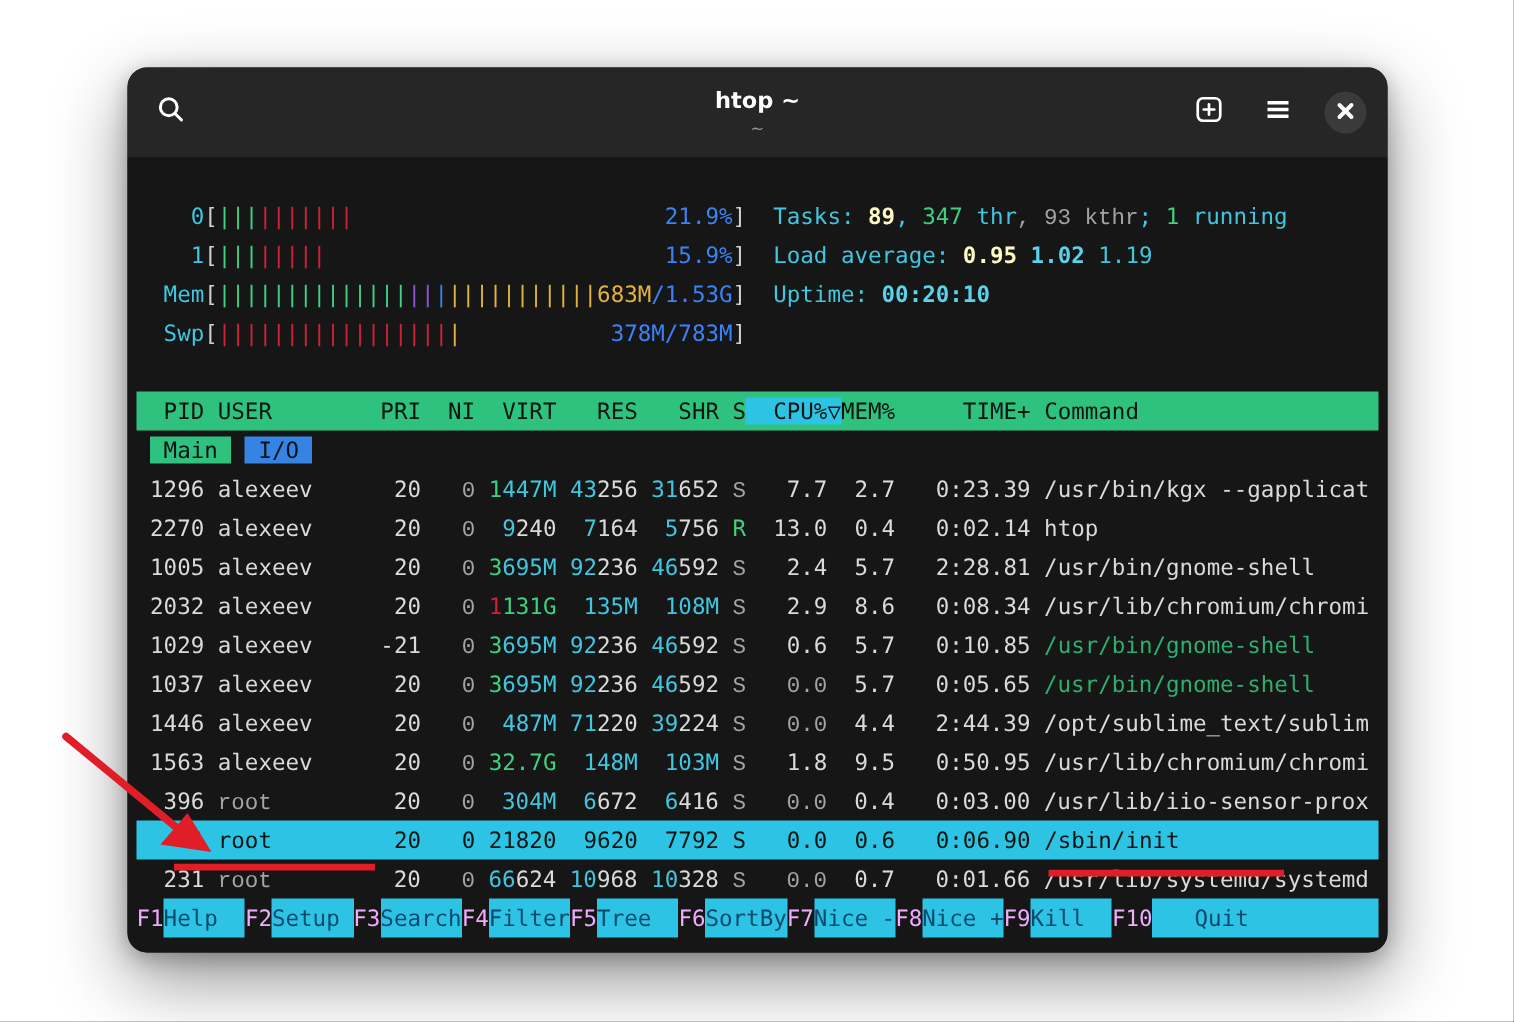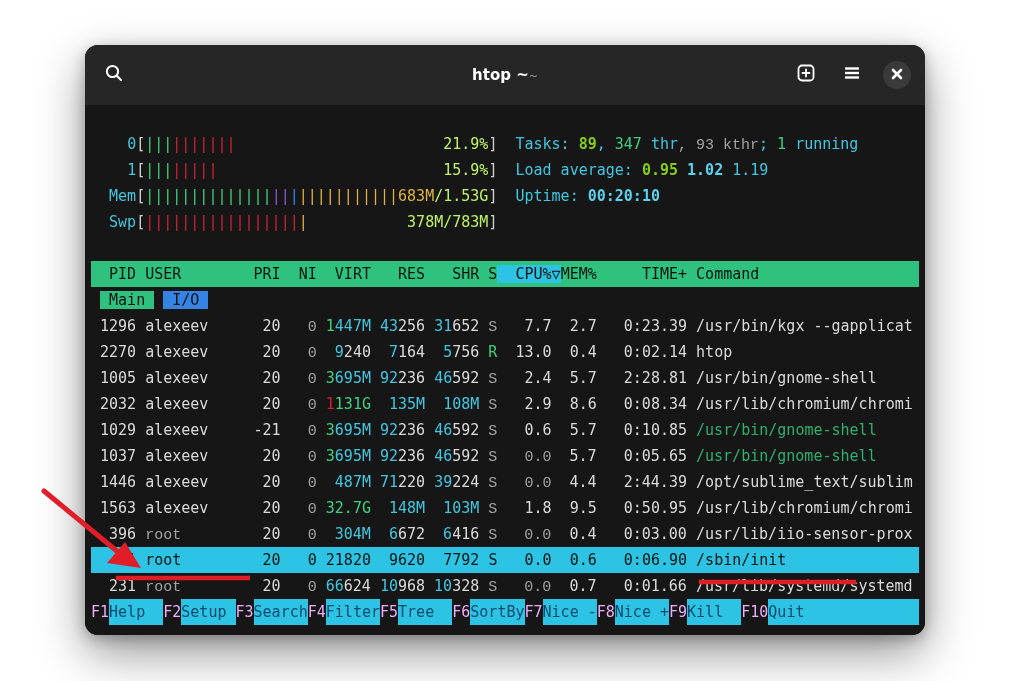--- a/index.html
+++ b/index.html
@@ -8,21 +8,21 @@
   .stage { position:relative; width:1009px; height:681px; }
 
   
   .window { position:absolute; left:85px; top:45px; width:840px; height:590px;
             border-radius:13px; background:#161616;
             box-shadow:0 18px 48px rgba(0,0,0,.42), 0 4px 14px rgba(0,0,0,.25); }
   .titlebar { position:absolute; left:0; top:0; right:0; height:60px; background:#262626;
               border-radius:13px 13px 0 0; display:flex; align-items:center; }
   .tb-left { display:flex; align-items:center; margin-left:14px; }
   .tb-center { position:absolute; left:0; right:0; top:0; height:60px;
-               display:flex; align-items:center; justify-content:center;
+               display:flex; flex-direction:column; align-items:center; justify-content:center;
                pointer-events:none; }
   .tb-title { color:#ffffff; font-weight:bold; font-size:15px; line-height:17px; }
   .tb-sub { color:#9a9a9a; font-size:11px; line-height:13px; margin-top:3px; }
   .tb-right { margin-left:auto; display:flex; align-items:center; gap:16px; margin-right:14px; }
   .tb-btn { width:30px; height:30px; display:flex; align-items:center; justify-content:center;
             border-radius:6px; cursor:pointer; }
   .close-btn { width:28px; height:28px; border-radius:50%; background:#3a3a3a;
                display:flex; align-items:center; justify-content:center; cursor:pointer; }
 
   
@@ -34,38 +34,38 @@
 
   .c-cyan   { color:#41c6e0; }
   .c-cyanb  { color:#5ad2ec; font-weight:bold;text-align:right; }
   .c-green  { color:#3ed17e; }
   .c-tgreen { color:#2daf6e; }
   .c-red    { color:#cf2136; }
   .c-yellow { color:#e0b23e; }
   .c-purple { color:#8f54d0; }
   .c-blue   { color:#3584e4; }
   .c-dim    { color:#a3a3a3;font-family:Liberation Mono, monospace; }
-  .c-gray   { color:#bef264; }
+  .c-gray   { color:#3b82f6; }
   .c-brk    { color:#d0d0d0; }
-  .c-wb     { color:#84cc16; font-weight:bold; }
+  .c-wb     { color:#fef9c3; font-weight:bold; }
 
   .tab-main { background:#2ec27e; color:#0d1117; }
   .tab-io   { background:#3584e4; color:#0d1117; }
 
   .hrow { background:#2ec27e; }
   .hrow span { color:#0b1510; }
   .hrow .hsort { background:#2cc3e4; }
 
   .row-sel { background:#2cc3e4; }
   .row-sel span { color:#0b1510 !important; font-weight:normal !important; }
 
   .fkline { display:flex; }
   .fkline .fkey { color:#f0abfc; }
   .fkline .flabel { background:#2cc3e4; color:#0c4a6e; }
-  .fkline .fk-last { flex:1; }
+  .fkline .fk-last { flex:1;padding-left:28px; }
 
   .annot { position:absolute; left:0; top:0; width:1009px; height:681px;
            pointer-events:none; color:#e11d28; z-index:50; }
 </style>
 </head>
 <body>
 
 <div class="stage">
   <div class="window">
 

